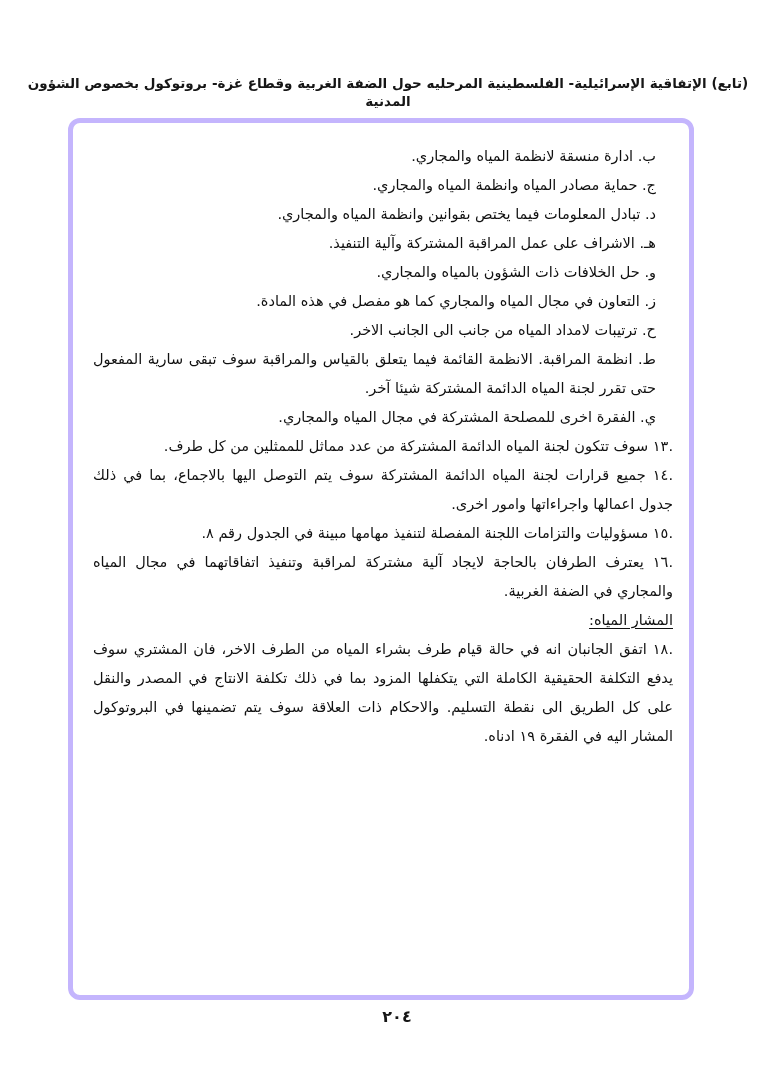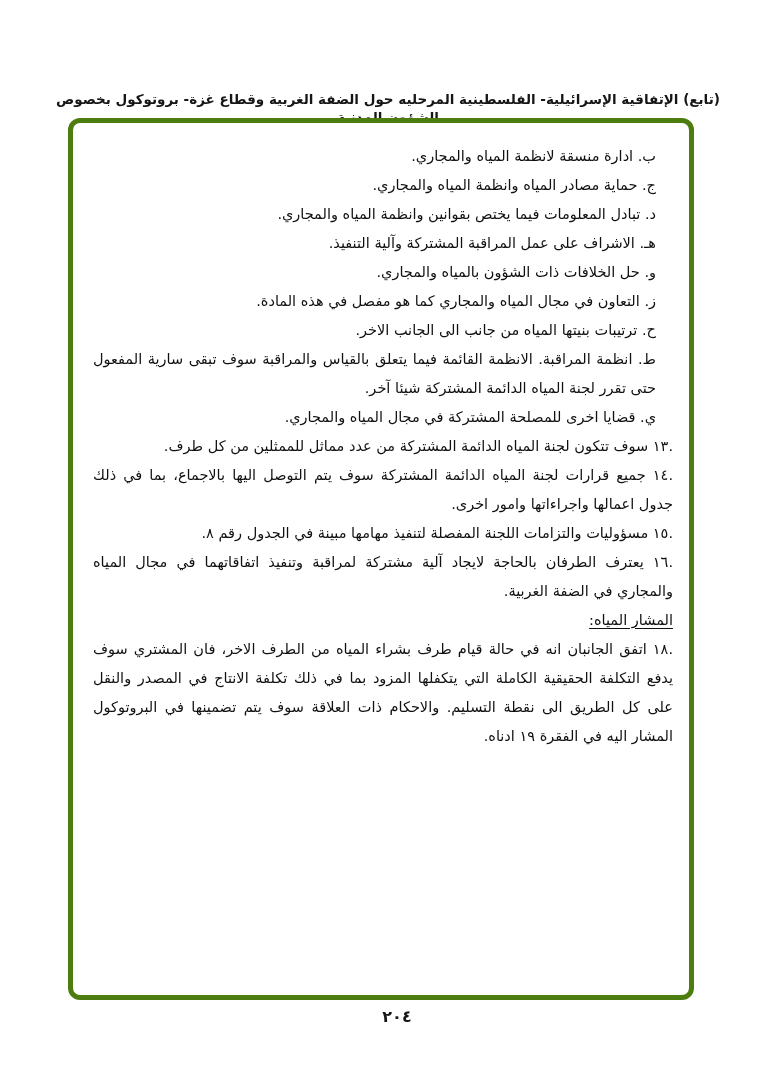--- a/index.html
+++ b/index.html
@@ -16,36 +16,36 @@
     overflow: hidden;
     direction: rtl;
     background: #ffffff;
   }
   .doc-header {
     position: absolute;
     top: 74px; left: 14px; right: 14px;
     text-align: center;
   }
   .doc-title {
-    margin: 16px;
+    margin: 0;
     font-size: 13.5px;
     font-weight: bold;
     line-height: 18px;
   }
   .doc-source {
     margin-top: 6px;
     font-size: 9.5px;
     font-weight: bold;
     color: #2a2a2a;
   }
   .frame {
     position: absolute;
     top: 118px; left: 68px;
     width: 626px; height: 882px;
-    border: 5px solid #4d7c0f;
+    border: 5px solid #c4b5fd;
     border-radius: 12px;
     padding: 19px 16px 0 20px;
     direction: rtl;
     background: #ffffff;
   }
   .para, .item {
     margin: 0;
     font-size: 14.5px;
     line-height: 29px;
     text-align: justify;
@@ -81,23 +81,23 @@
 
   <section class="frame">
 
     <div class="lettered-group">
       <p class="item"><bdi class="lbl">ب.</bdi> <span>ادارة منسقة لانظمة المياه والمجاري.</span></p>
       <p class="item"><bdi class="lbl">ج.</bdi> <span>حماية مصادر المياه وانظمة المياه والمجاري.</span></p>
       <p class="item"><bdi class="lbl">د.</bdi> <span>تبادل المعلومات فيما يختص بقوانين وانظمة المياه والمجاري.</span></p>
       <p class="item"><bdi class="lbl">هـ.</bdi> <span>الاشراف على عمل المراقبة المشتركة وآلية التنفيذ.</span></p>
       <p class="item"><bdi class="lbl">و.</bdi> <span>حل الخلافات ذات الشؤون بالمياه والمجاري.</span></p>
       <p class="item"><bdi class="lbl">ز.</bdi> <span>التعاون في مجال المياه والمجاري كما هو مفصل في هذه المادة.</span></p>
-      <p class="item"><bdi class="lbl">ح.</bdi> <span>ترتيبات بنيتها المياه من جانب الى الجانب الاخر.</span></p>
+      <p class="item"><bdi class="lbl">ح.</bdi> <span>ترتيبات لامداد المياه من جانب الى الجانب الاخر.</span></p>
       <p class="item"><bdi class="lbl">ط.</bdi> <span>انظمة المراقبة. الانظمة القائمة فيما يتعلق بالقياس والمراقبة سوف تبقى سارية المفعول حتى تقرر لجنة المياه الدائمة المشتركة شيئا آخر.</span></p>
-      <p class="item"><bdi class="lbl">ي.</bdi> <span>قضايا اخرى للمصلحة المشتركة في مجال المياه والمجاري.</span></p>
+      <p class="item"><bdi class="lbl">ي.</bdi> <span>الفقرة اخرى للمصلحة المشتركة في مجال المياه والمجاري.</span></p>
     </div>
 
     <p class="para"><bdi class="num">١٣.</bdi> <span>سوف تتكون لجنة المياه الدائمة المشتركة من عدد مماثل للممثلين من كل طرف.</span></p>
     <p class="para"><bdi class="num">١٤.</bdi> <span>جميع قرارات لجنة المياه الدائمة المشتركة سوف يتم التوصل اليها بالاجماع، بما في ذلك جدول اعمالها واجراءاتها وامور اخرى.</span></p>
     <p class="para"><bdi class="num">١٥.</bdi> <span>مسؤوليات والتزامات اللجنة المفصلة لتنفيذ مهامها مبينة في الجدول رقم ٨.</span></p>
 
 
     <p class="para"><bdi class="num">١٦.</bdi> <span>يعترف الطرفان بالحاجة لايجاد آلية مشتركة لمراقبة وتنفيذ اتفاقاتهما في مجال المياه والمجاري في الضفة الغربية.</span></p>
 
     <p class="para heading">المشار المياه:</p>

